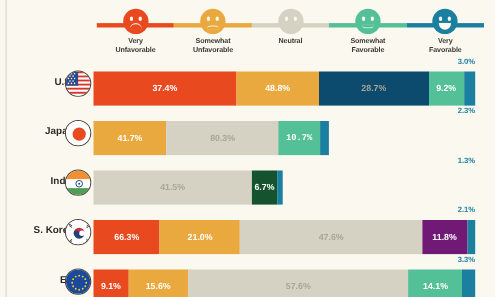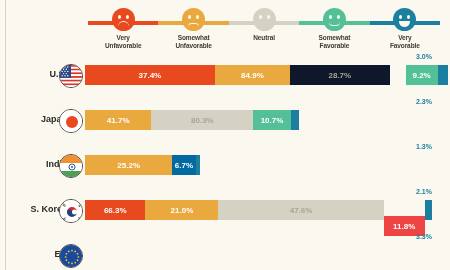--- a/index.html
+++ b/index.html
@@ -140,21 +140,21 @@
   }
   .flag-inner { position: absolute; inset: 0; }
 
   .bar {
     position: absolute;
     left: 85px; top: 10px;
     width: 347px; height: 23px;
     display: flex;
   }
   .seg {
-    height: 20px;
+    height: 31px;
     display: flex;
     align-items: center;
     justify-content: center;
     font-size: 8px;
     font-weight: bold;
     color: #ffffff;
     overflow: hidden;
     white-space: nowrap;
   }
   .seg.neutral { color: #a9a498; }
@@ -260,57 +260,57 @@
                 <circle cx="3.6" cy="8.6" r="0.7"></circle>
                 <circle cx="6.4" cy="8.6" r="0.7"></circle>
                 <circle cx="2.2" cy="10.8" r="0.7"></circle>
                 <circle cx="5" cy="10.8" r="0.7"></circle>
                 <circle cx="7.8" cy="10.8" r="0.7"></circle>
               </g>
             </svg></div>
         </div>
         <div class="bar">
           <div class="seg" style="flex: 0 0 37.4%; background: rgb(232, 73, 31);">37.4%</div>
-          <div class="seg" style="flex: 0 0 21.7%; background: rgb(234, 169, 63);">84.9%</div>
-          <div class="seg neutral" style="flex: 0 0 28.7%; background: #0f172a;">28.7%</div>
-          <div class="seg" style="flex: 0 0 9.2%; background: rgb(83, 192, 151); margin-left: 16px;">9.2%</div>
+          <div class="seg" style="flex: 0 0 21.7%; background: rgb(234, 169, 63);">48.8%</div>
+          <div class="seg neutral" style="flex: 0 0 28.7%; background: #0c4a6e;">28.7%</div>
+          <div class="seg" style="flex: 0 0 9.2%; background: rgb(83, 192, 151);">9.2%</div>
           <div class="seg" style="flex: 0 0 3%; background: rgb(27, 127, 160);"></div>
         </div>
         <div class="callout" style="right: 18px;">3.0%</div>
       </div>
       <div class="row">
         <div class="row-country">Japan</div>
         <div class="flag">
           <div class="flag-inner"><svg viewBox="0 0 24 24" width="24" height="24">
               <rect width="24" height="24" fill="#ffffff"></rect>
               <circle cx="12" cy="12" r="6" fill="#e8491f"></circle>
             </svg></div>
         </div>
         <div class="bar">
           <div class="seg" style="flex: 0 0 19.1191%; background: rgb(234, 169, 63);">41.7%</div>
           <div class="seg neutral" style="flex: 0 0 29.4294%; background: rgb(213, 210, 196);">80.3%</div>
-          <div class="seg" style="flex: 0 0 10.7107%; background: rgb(83, 192, 151);">10.7%</div>
+          <div class="seg" style="flex: 0 0 10.7107%; background: rgb(83, 192, 151); font-family: Liberation Mono, monospace;">10.7%</div>
           <div class="seg" style="flex: 0 0 2.3023%; background: rgb(27, 127, 160);"></div>
         </div>
         <div class="callout" style="right: 18px;">2.3%</div>
       </div>
       <div class="row">
         <div class="row-country">India</div>
         <div class="flag">
           <div class="flag-inner"><svg viewBox="0 0 24 24" width="24" height="24">
               <rect width="24" height="8" y="0" fill="#f09030"></rect>
               <rect width="24" height="8" y="8" fill="#ffffff"></rect>
               <rect width="24" height="8" y="16" fill="#4f9e53"></rect>
               <circle cx="12" cy="12" r="3" fill="none" stroke="#1b4a8b" stroke-width="0.9"></circle>
               <circle cx="12" cy="12" r="0.9" fill="#1b4a8b"></circle>
             </svg></div>
         </div>
         <div class="bar">
-          <div class="seg" style="flex: 0 0 25.1748%; background: rgb(234, 169, 63);">25.2%</div>
-          <div class="seg" style="flex: 0 0 6.69331%; background: #0369a1;">6.7%</div>
+          <div class="seg neutral" style="flex: 0 0 41.4585%; background: rgb(213, 210, 196);">41.5%</div>
+          <div class="seg" style="flex: 0 0 6.69331%; background: #14532d;">6.7%</div>
           <div class="seg" style="flex: 0 0 1.2987%; background: rgb(27, 127, 160);"></div>
         </div>
         <div class="callout" style="right: 18px;">1.3%</div>
       </div>
       <div class="row">
         <div class="row-country">S. Korea</div>
         <div class="flag">
           <div class="flag-inner"><svg viewBox="0 0 24 24" width="24" height="24">
               <rect width="24" height="24" fill="#ffffff"></rect>
               <path d="M7 12a5 5 0 0 1 10 0 2.5 2.5 0 0 0-5 0 2.5 2.5 0 0 1-5 0z" fill="#cd2e3a"></path>
@@ -324,21 +324,21 @@
                 <rect x="18.4" y="5.8" width="3.4" height="0.6" transform="rotate(-35 20.1 6.1)"></rect>
                 <rect x="2.4" y="18.2" width="3.4" height="0.6" transform="rotate(-35 4.1 18.5)"></rect>
                 <rect x="2.4" y="19.6" width="3.4" height="0.6" transform="rotate(-35 4.1 19.9)"></rect>
               </g>
             </svg></div>
         </div>
         <div class="bar">
           <div class="seg" style="flex: 0 0 17.4174%; background: rgb(232, 73, 31);">66.3%</div>
           <div class="seg" style="flex: 0 0 21.021%; background: rgb(234, 169, 63);">21.0%</div>
           <div class="seg neutral" style="flex: 0 0 47.6476%; background: rgb(213, 210, 196);">47.6%</div>
-          <div class="seg" style="flex: 0 0 11.8118%; background: #ef4444; margin-top: 16px;">11.8%</div>
+          <div class="seg" style="flex: 0 0 11.8118%; background: #701a75;">11.8%</div>
           <div class="seg" style="flex: 0 0 2.1021%; background: rgb(27, 127, 160);"></div>
         </div>
         <div class="callout" style="right: 18px;">2.1%</div>
       </div>
       <div class="row">
         <div class="row-country">EU</div>
         <div class="flag">
           <div class="flag-inner"><svg viewBox="0 0 24 24" width="24" height="24">
               <rect width="24" height="24" fill="#1b4a9c"></rect>
               <circle cx="12.00" cy="5.60" r="0.85" fill="#f3d02f"></circle>
@@ -348,17 +348,24 @@
               <circle cx="17.54" cy="15.20" r="0.85" fill="#f3d02f"></circle>
               <circle cx="15.20" cy="17.54" r="0.85" fill="#f3d02f"></circle>
               <circle cx="12.00" cy="18.40" r="0.85" fill="#f3d02f"></circle>
               <circle cx="8.80" cy="17.54" r="0.85" fill="#f3d02f"></circle>
               <circle cx="6.46" cy="15.20" r="0.85" fill="#f3d02f"></circle>
               <circle cx="5.60" cy="12.00" r="0.85" fill="#f3d02f"></circle>
               <circle cx="6.46" cy="8.80" r="0.85" fill="#f3d02f"></circle>
               <circle cx="8.80" cy="6.46" r="0.85" fill="#f3d02f"></circle>
             </svg></div>
         </div>
+        <div class="bar">
+          <div class="seg" style="flex: 0 0 9.12738%; background: rgb(232, 73, 31);">9.1%</div>
+          <div class="seg" style="flex: 0 0 15.6469%; background: rgb(234, 169, 63);">15.6%</div>
+          <div class="seg neutral" style="flex: 0 0 57.7733%; background: rgb(213, 210, 196);">57.6%</div>
+          <div class="seg" style="flex: 0 0 14.1424%; background: rgb(83, 192, 151);">14.1%</div>
+          <div class="seg" style="flex: 0 0 3.30993%; background: rgb(27, 127, 160);"></div>
+        </div>
         <div class="callout" style="right: 18px;">3.3%</div>
       </div>
     </div>
 
 </div>
 
 </body></html>

